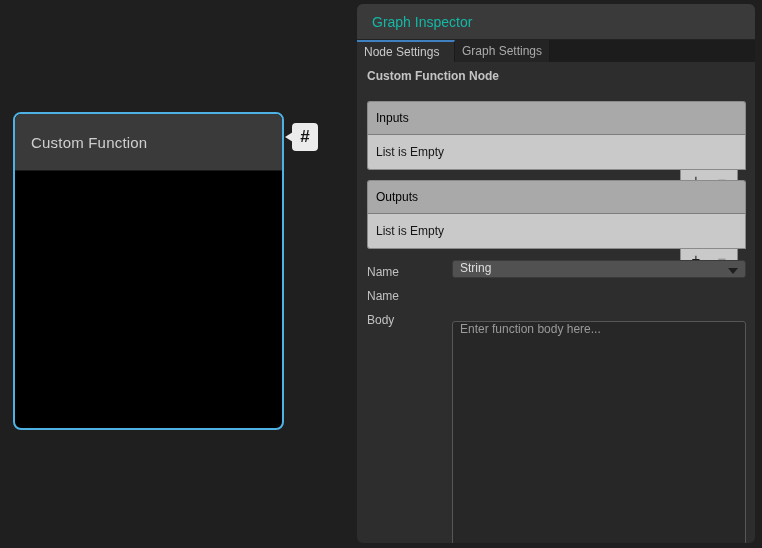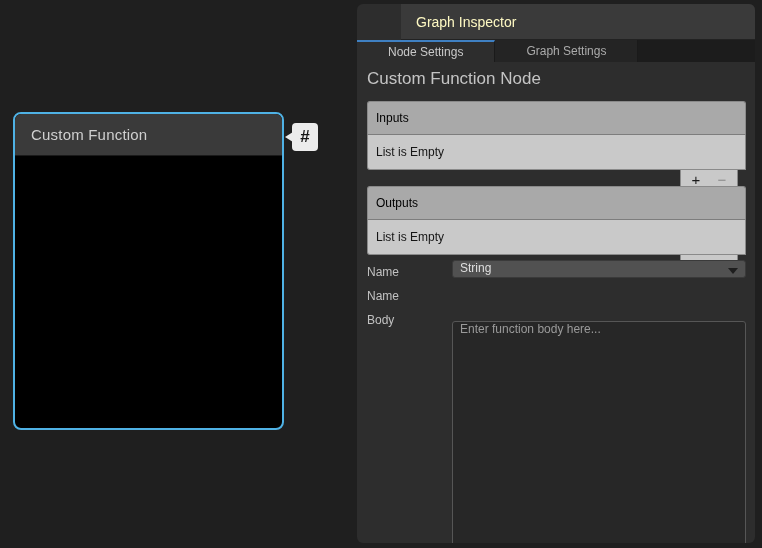--- a/index.html
+++ b/index.html
@@ -10,45 +10,45 @@
   }
   *{box-sizing:border-box; margin:0; padding:0;}
   html,body{width:762px; height:548px; overflow:hidden;}
   body{background:var(--canvas-bg); font-family:"Liberation Sans",sans-serif;
        -webkit-font-smoothing:antialiased; position:relative; color:#c2c2c2;}
 
   
   .node{position:absolute; left:13px; top:112px; width:271px; height:318px;
         border:2px solid var(--node-border-blue); border-radius:8px;
         background:var(--node-body-bg); overflow:hidden;}
-  .node-header{height:42px; background:var(--node-header-bg);
+  .node-header{height:57px; background:var(--node-header-bg);
         border-bottom:1px solid #1a1a1a; display:flex; align-items:center;
         padding-left:16px; font-size:15px; color:#cfcfcf; letter-spacing:.2px;}
   .badge{position:absolute; left:292px; top:123px; width:26px; height:28px;
         background:#ececec; border-radius:4px; display:flex; align-items:center;
         justify-content:center; font-size:17px; font-weight:bold; color:#141414;}
   .badge-tip{position:absolute; left:285px; top:132px; width:0; height:0;
         border-top:5px solid transparent; border-bottom:5px solid transparent;
         border-right:8px solid #ececec;}
 
   
   .panel{position:absolute; left:357px; top:4px; width:398px; height:539px;
         background:var(--panel-bg); border-radius:6px; overflow:hidden;}
   .titlebar{height:36px; background:var(--titlebar-bg); border-bottom:1px solid #222;
-        display:flex; align-items:center; padding-left:15px; font-size:14px; color:#fef9c3;margin-left:44px;}
+        display:flex; align-items:center; padding-left:15px; font-size:14px; color:#14b8a6;}
   .tabbar{height:22px; background:var(--tabbar-bg); display:flex; align-items:stretch;}
-  .tab{padding:0 31px; font-size:12px; color:#ababab; display:flex; align-items:center;
+  .tab{padding:0 7px; font-size:12px; color:#ababab; display:flex; align-items:center;
         background:#242424; border-right:1px solid #1a1a1a; cursor:default;}
   .tab.active{background:var(--panel-bg); color:#c9c9c9;
         border-top:2px solid var(--accent-blue); min-width:98px;}
-  .heading{position:absolute; left:10px; top:65px; font-size:17px; font-weight:normal; color:#c4c4c4;}
+  .heading{position:absolute; left:10px; top:65px; font-size:12px; font-weight:bold; color:#c4c4c4;}
 
   
   .rlist{position:absolute; left:10px; width:379px;}
-  .rlist.inputs{top:97px;} .rlist.outputs{top:182px;}
+  .rlist.inputs{top:97px;} .rlist.outputs{top:176px;}
   .rlist-header{height:34px; background:var(--list-header-bg); border:1px solid #8a8a8a;
         border-bottom:1px solid #7d7d7d; border-radius:3px 3px 0 0; display:flex;
         align-items:center; padding-left:8px; font-size:12px; color:#000000;}
   .rlist-body{height:35px; background:var(--list-body-bg); border:1px solid #8a8a8a;
         border-top:none; border-radius:0 0 0 3px; display:flex; align-items:center;
         padding-left:8px; font-size:12px; color:#151515;}
   .rlist-footer{height:20px; width:58px; margin-left:auto; margin-right:8px;
         background:var(--list-body-bg); border:1px solid #8a8a8a; border-top:none;
         border-radius:0 0 3px 3px; display:flex; align-items:center; justify-content:space-evenly;}
   .lbtn{width:22px; height:16px; border:none; background:transparent; font-size:15px;

